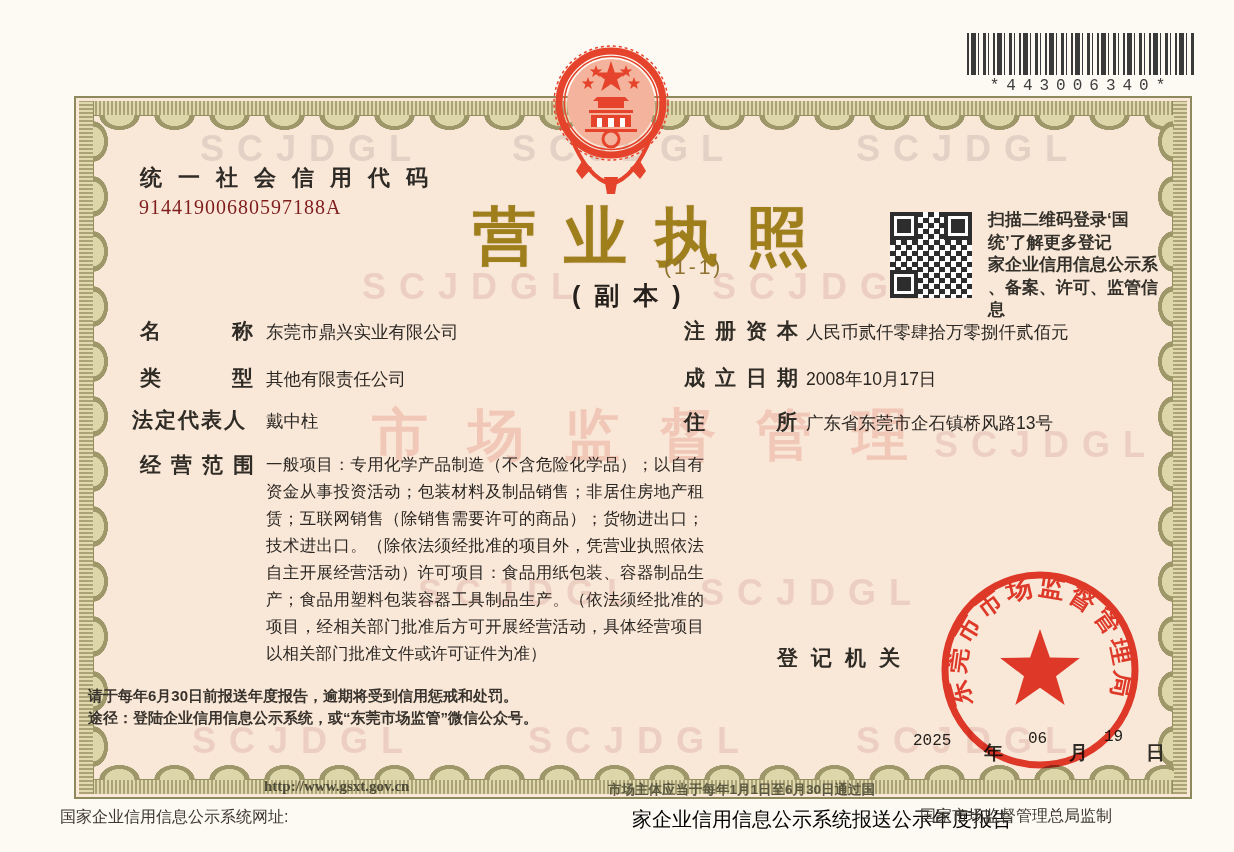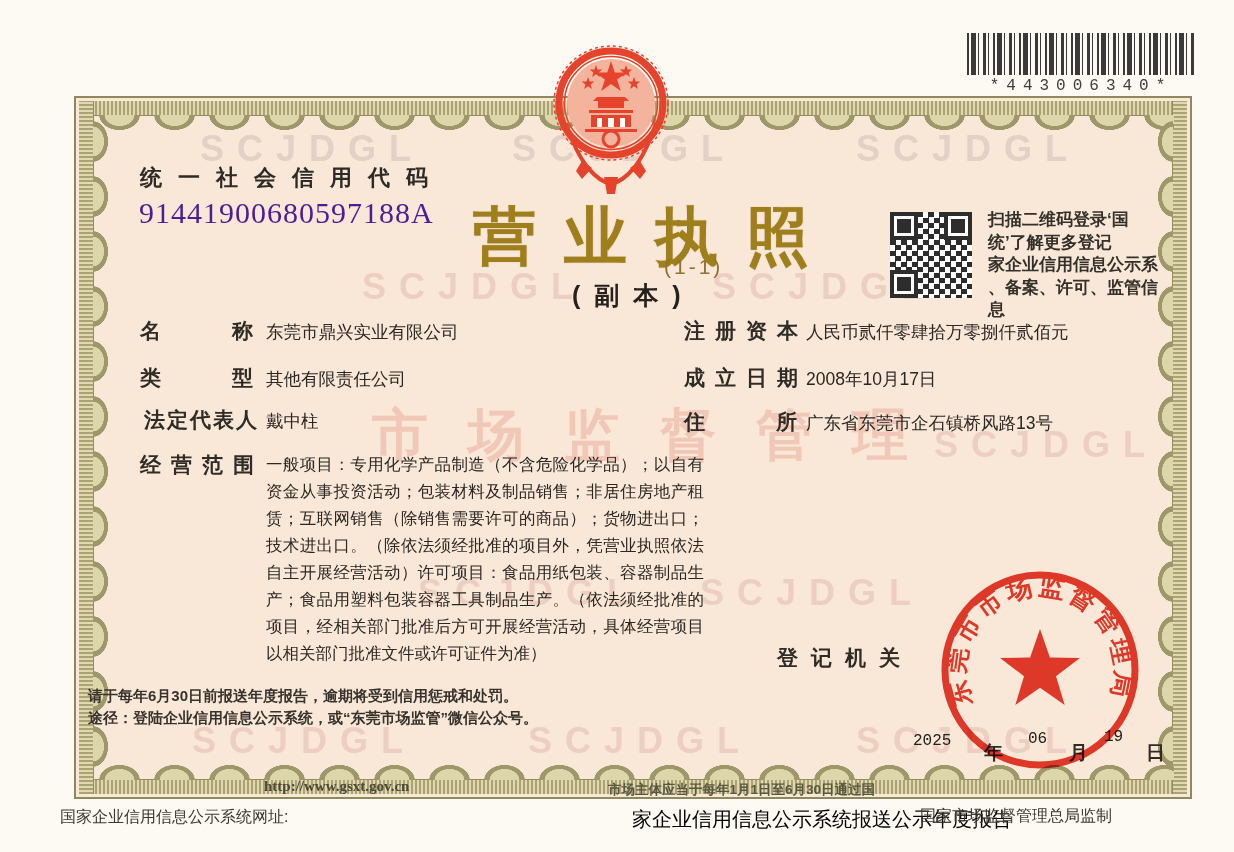--- a/index.html
+++ b/index.html
@@ -39,21 +39,21 @@
   
   .wm{position:absolute;z-index:1;font-weight:700;font-size:36px;letter-spacing:13px;
       color:rgba(205,140,126,0.26);white-space:nowrap;}
   .wm-gray{color:rgba(172,158,150,0.30);}
   .wm-center{position:absolute;z-index:1;font-weight:700;font-size:56px;letter-spacing:40px;
       color:rgba(222,118,102,0.28);white-space:nowrap;}
 
   
   .z{z-index:2;}
   .code-label{left:140px;top:163px;font-size:22px;font-weight:700;letter-spacing:16px;color:#2e2a25;white-space:nowrap;}
-  .code-value{left:139px;top:196px;font-size:30px;font-family:"Liberation Serif",serif;letter-spacing:1px;color:#4c1d95;}
+  .code-value{left:139px;top:196px;font-size:20px;font-family:"Liberation Serif",serif;letter-spacing:1px;color:#7f1d1d;}
   .doc-title{left:436px;top:194px;width:410px;text-align:center;font-size:63px;font-weight:900;
      color:#9f7f1c;letter-spacing:28px;text-indent:28px;white-space:nowrap;
      text-shadow:0 0 1px rgba(130,98,15,.5);}
   .page-no{left:664px;top:255px;font-size:21px;color:#8d7230;letter-spacing:3px;}
   .copy-label{left:558px;top:279px;width:180px;font-size:25px;font-weight:700;
      letter-spacing:14px;text-indent:14px;color:#26211c;}
 
   .fld-label{font-size:21px;font-weight:700;color:#2f2b25;white-space:nowrap;}
   .ls2{letter-spacing:71px;}
   .ls4{letter-spacing:10px;}
@@ -180,21 +180,21 @@
   <div>、备案、许可、监管信</div>
   <div>息</div>
 </div>
 
 <div class="abs z fld-label ls2" style="left:140px;top:317px;">名称</div>
 <div class="abs z fld-value" style="left:266px;top:320px;">东莞市鼎兴实业有限公司</div>
 
 <div class="abs z fld-label ls2" style="left:140px;top:364px;">类型</div>
 <div class="abs z fld-value" style="left:266px;top:367px;">其他有限责任公司</div>
 
-<div class="abs z fld-label ls5" style="left:144px;top:406px;">法定代表人</div>
+<div class="abs z fld-label ls5" style="left:132px;top:406px;">法定代表人</div>
 <div class="abs z fld-value" style="left:266px;top:409px;">戴中柱</div>
 
 <div class="abs z fld-label ls4" style="left:140px;top:451px;">经营范围</div>
 <div class="abs z scope-text">一般项目：专用化学产品制造（不含危险化学品）；以自有资金从事投资活动；包装材料及制品销售；非居住房地产租赁；互联网销售（除销售需要许可的商品）；货物进出口；技术进出口。（除依法须经批准的项目外，凭营业执照依法自主开展经营活动）许可项目：食品用纸包装、容器制品生产；食品用塑料包装容器工具制品生产。（依法须经批准的项目，经相关部门批准后方可开展经营活动，具体经营项目以相关部门批准文件或许可证件为准）</div>
 
 <div class="abs z fld-label ls4" style="left:684px;top:317px;">注册资本</div>
 <div class="abs z fld-value" style="left:806px;top:320px;">人民币贰仟零肆拾万零捌仟贰佰元</div>
 
 <div class="abs z fld-label ls4" style="left:684px;top:364px;">成立日期</div>
 <div class="abs z fld-value" style="left:806px;top:367px;">2008年10月17日</div>

